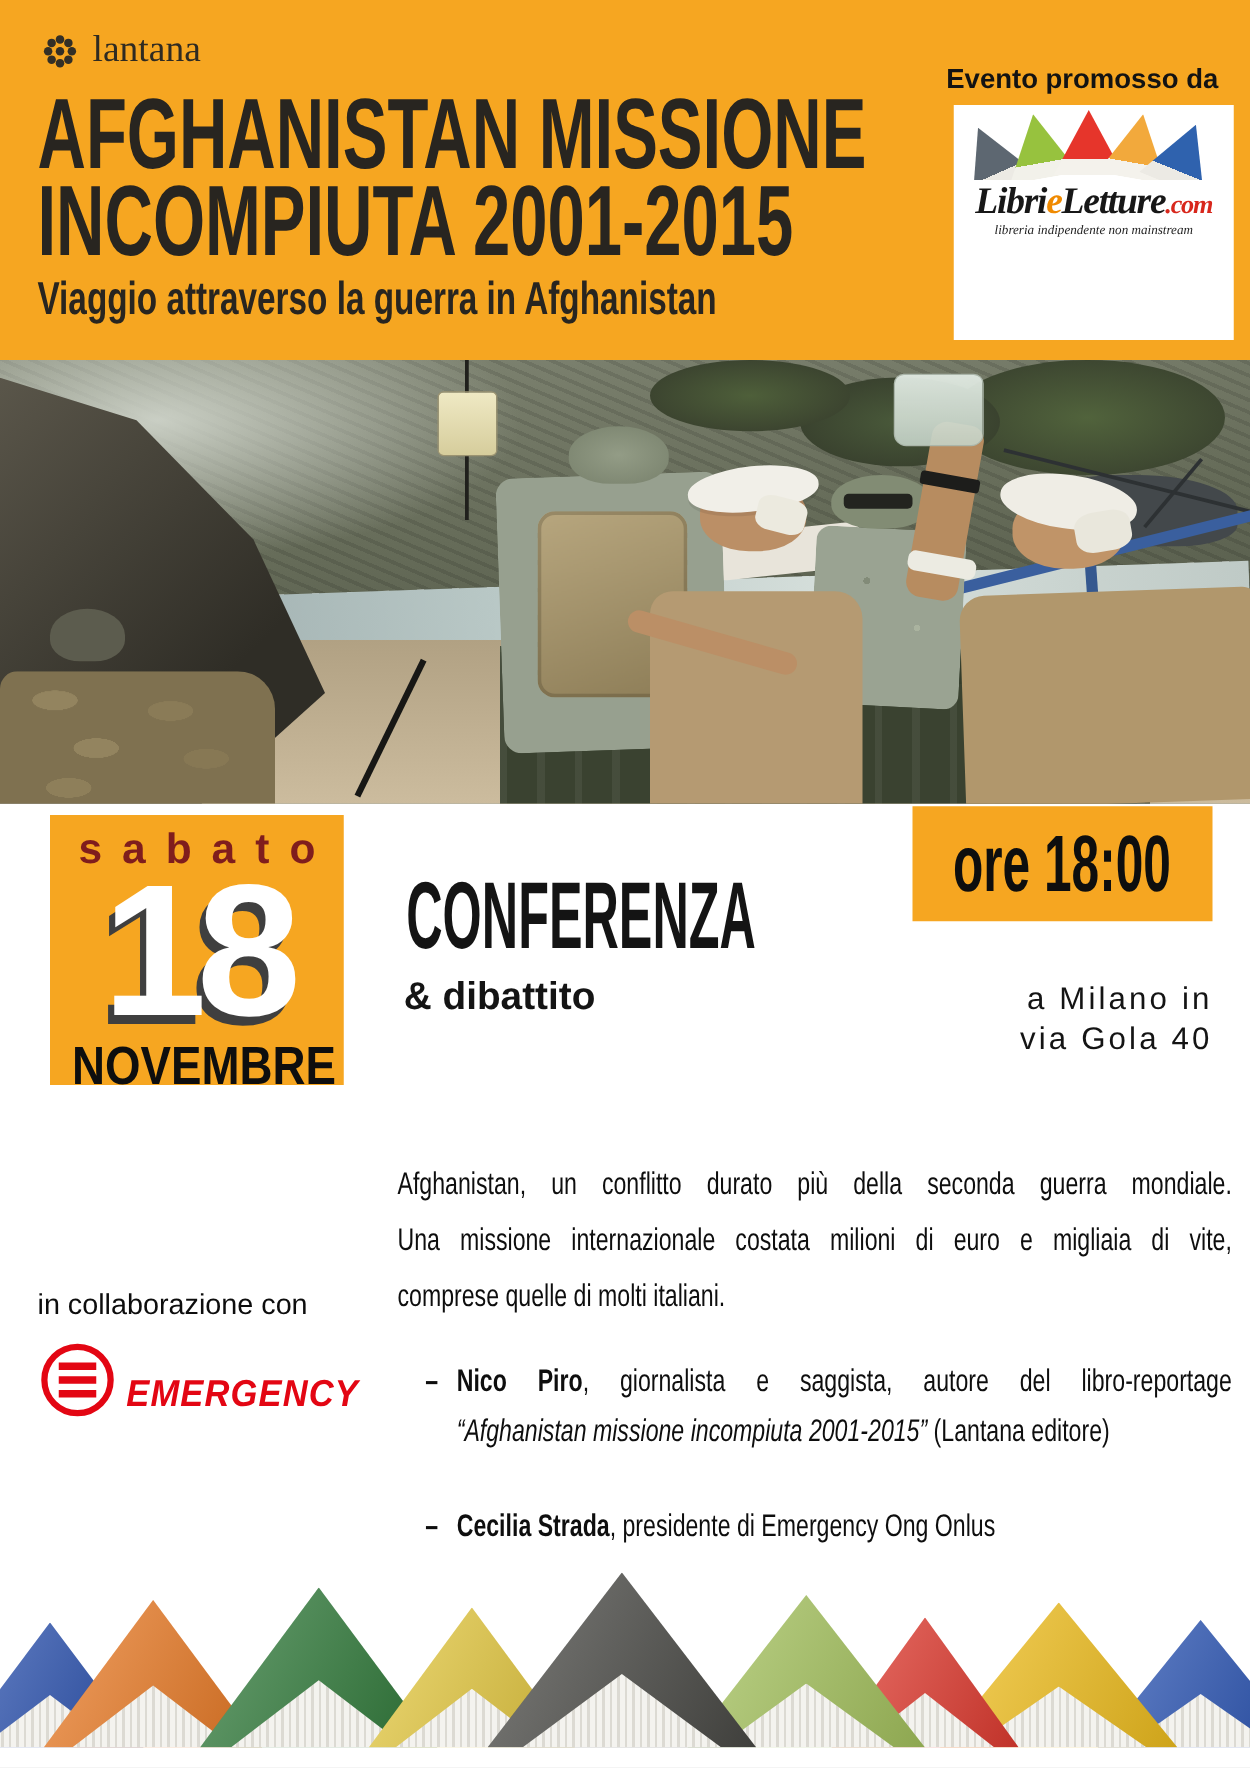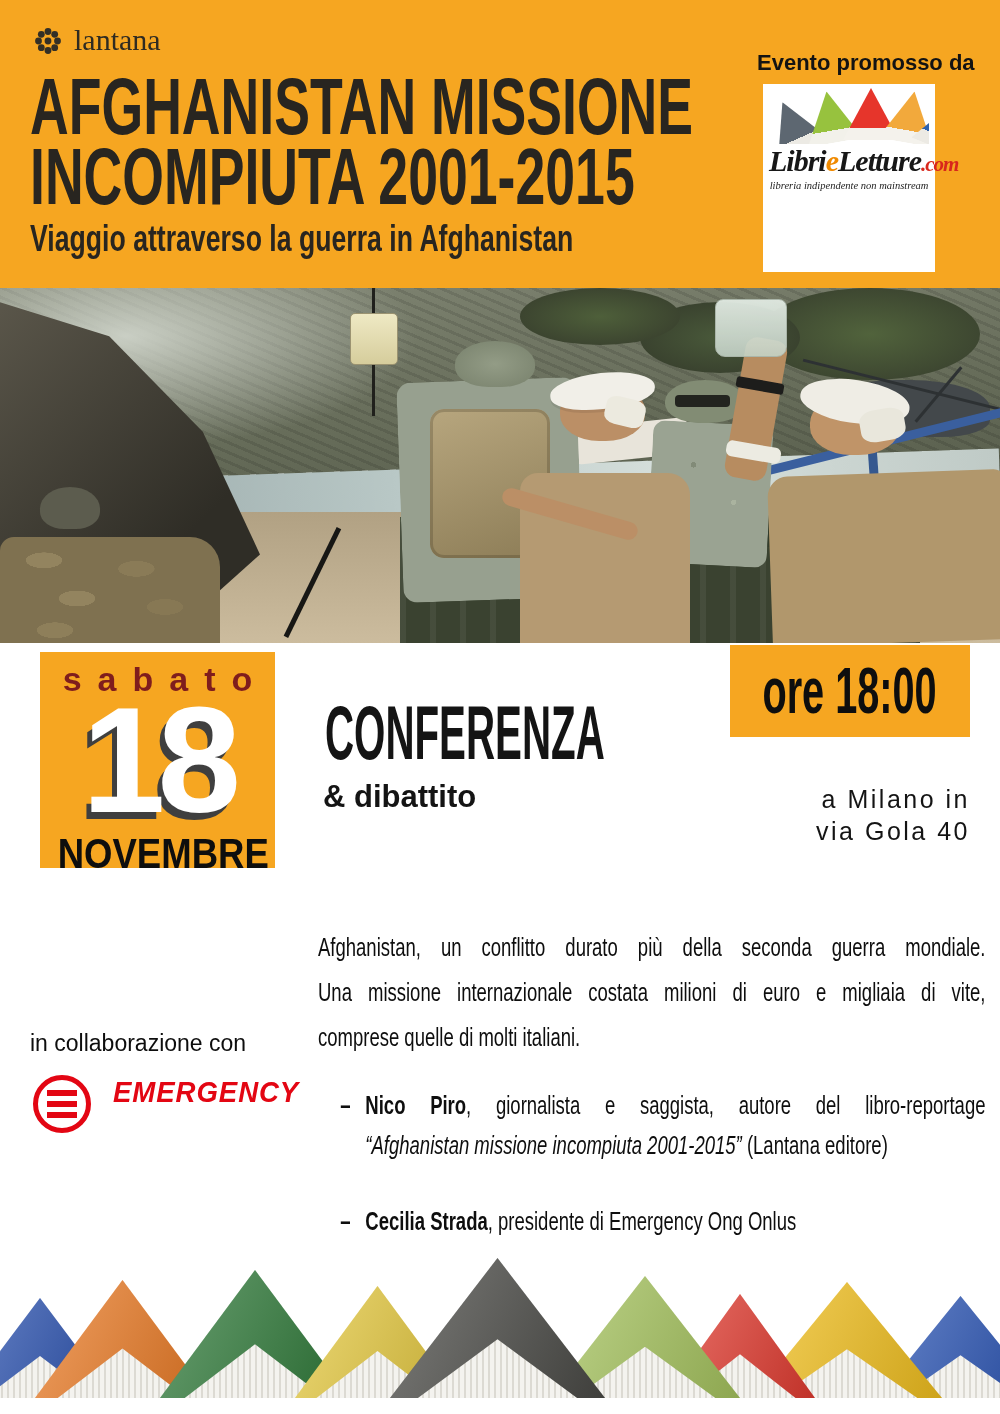--- a/index.html
+++ b/index.html
@@ -9,21 +9,21 @@
   
   .header{position:absolute;left:0;top:0;width:1000px;height:288px;background:#f6a621;}
   .brand{position:absolute;left:30px;top:22px;display:flex;align-items:center;gap:8px;color:#2f2b22;}
   .brand-text{font-family:"Liberation Serif",serif;font-size:30px;}
   .title{position:absolute;left:30px;top:72px;font-size:80px;font-weight:bold;line-height:70px;
          letter-spacing:0;color:#282520;transform:scaleX(.67);transform-origin:left top;white-space:nowrap;}
   .subtitle{position:absolute;left:30px;top:218px;font-size:37px;font-weight:bold;color:#282520;
             transform:scaleX(.72);transform-origin:left top;white-space:nowrap;}
   .promo-label{position:absolute;left:757px;top:50px;width:220px;
                font-size:22px;font-weight:bold;color:#131313;}
-  .promo-card{position:absolute;left:763px;top:84px;width:172px;height:188px;background:#fff;
+  .promo-card{position:absolute;left:763px;top:84px;width:224px;height:188px;background:#fff;
               box-sizing:border-box;padding:4px 6px;}
   .fan{position:relative;height:56px;overflow:hidden;}
   .fanbook{position:absolute;width:56px;height:52px;clip-path:polygon(50% 0,100% 100%,0 100%);}
   .fb1{left:-4px;top:12px;transform:rotate(-24deg);background:linear-gradient(#5d6771 0 76%,#eceae4 76%);}
   .fb2{left:34px;top:3px;transform:rotate(-10deg);background:linear-gradient(#97c23e 0 76%,#f2f1ea 76%);}
   .fb3{left:74px;top:0;background:linear-gradient(#e6352b 0 76%,#f4f2ec 76%);}
   .fb4{left:113px;top:3px;transform:rotate(10deg);background:linear-gradient(#f2a93c 0 76%,#f4f2ec 76%);}
   .fb5{left:150px;top:10px;transform:rotate(22deg);background:linear-gradient(#2f62ae 0 76%,#eceae4 76%);}
   .ll-name{text-align:center;font-family:"Liberation Serif",serif;font-style:italic;font-weight:bold;
            font-size:30px;line-height:30px;margin-top:2px;color:#171717;letter-spacing:-1px;white-space:nowrap;}
@@ -133,21 +133,21 @@
   .speakers{position:absolute;left:318px;top:1085px;width:902px;font-size:25px;line-height:40px;color:#0e0e0e;
             transform:scaleX(.74);transform-origin:left top;}
   .speaker{display:flex;margin-bottom:36px;}
   .sp-dash{width:64px;padding-left:30px;box-sizing:border-box;font-weight:bold;}
   .sp-text{flex:1;}
   .sp-line1{text-align:justify;text-align-last:justify;}
   .sp-work{font-style:italic;}
 
   
   .collab-label{position:absolute;left:30px;top:1030px;font-size:23px;color:#0d0d0d;}
-  .emergency{position:absolute;left:33px;top:1075px;display:flex;align-items:flex-start;gap:22px;}
+  .emergency{position:absolute;left:33px;top:1075px;display:flex;align-items:flex-end;gap:10px;}
   .em-circle{width:58px;height:58px;border:5px solid #e30613;border-radius:50%;box-sizing:border-box;
              display:flex;flex-direction:column;justify-content:center;align-items:center;gap:5px;}
   .em-bar{width:30px;height:6px;background:#e30613;}
   .em-text{font-size:30px;font-weight:bold;font-style:italic;color:#e30613;letter-spacing:1px;
            transform:scaleX(.92);transform-origin:left center;white-space:nowrap;}
   .bookcity{position:absolute;left:58px;top:1138px;width:138px;text-align:center;}
   .bc-icon{display:flex;align-items:flex-end;justify-content:center;gap:2px;height:66px;}
   .bc-bar{width:5px;background:#e5332a;}
   .bc-bar:nth-child(1){height:20px;}.bc-bar:nth-child(2){height:32px;}
   .bc-bar:nth-child(3){height:24px;}.bc-bar:nth-child(4){height:44px;}

